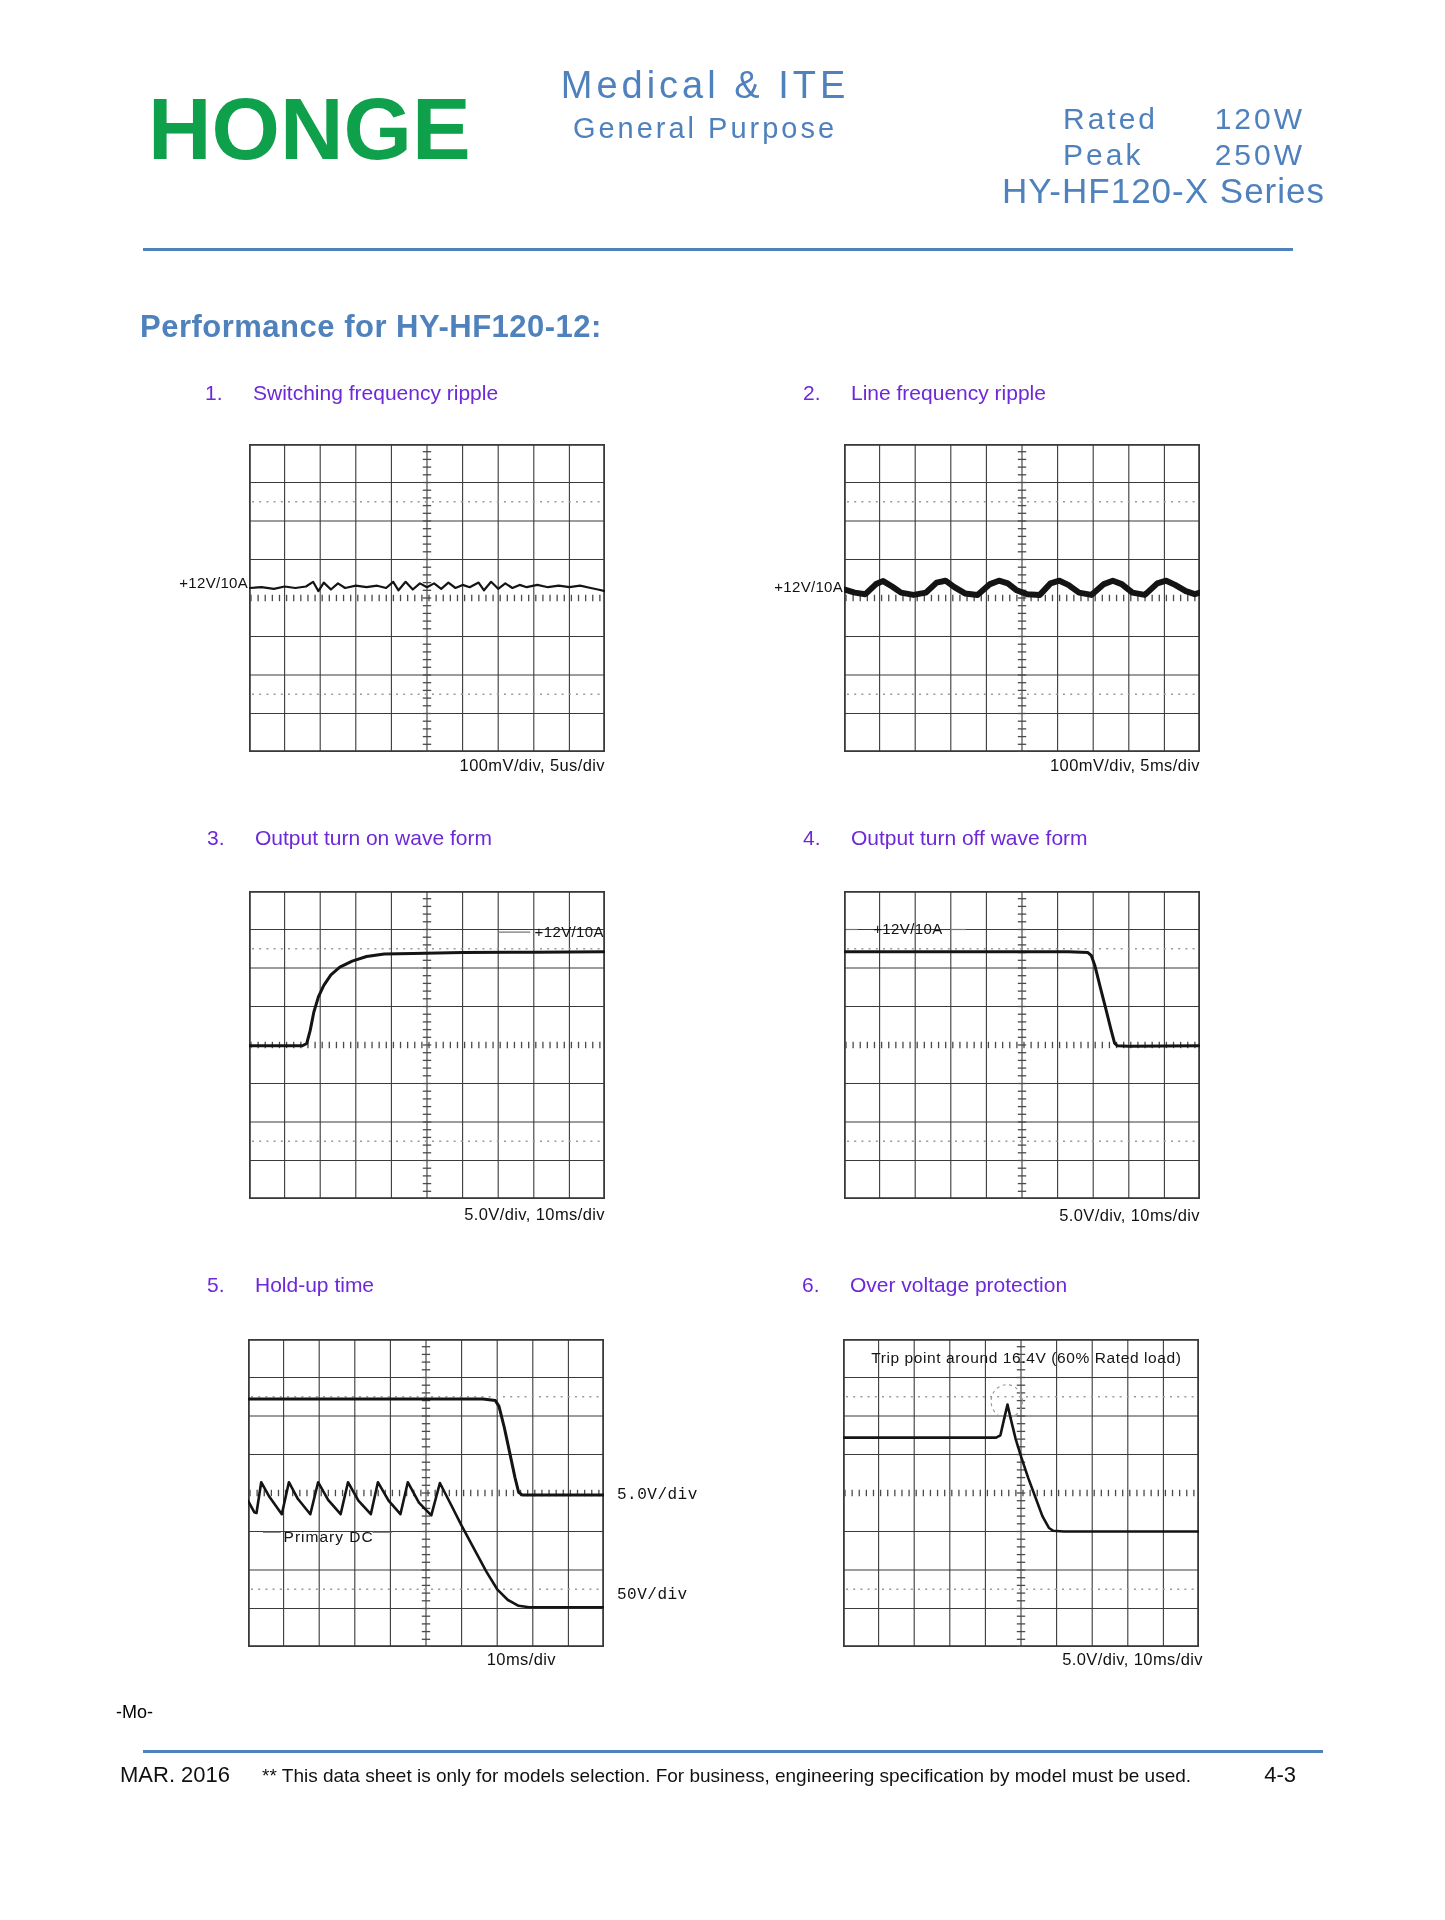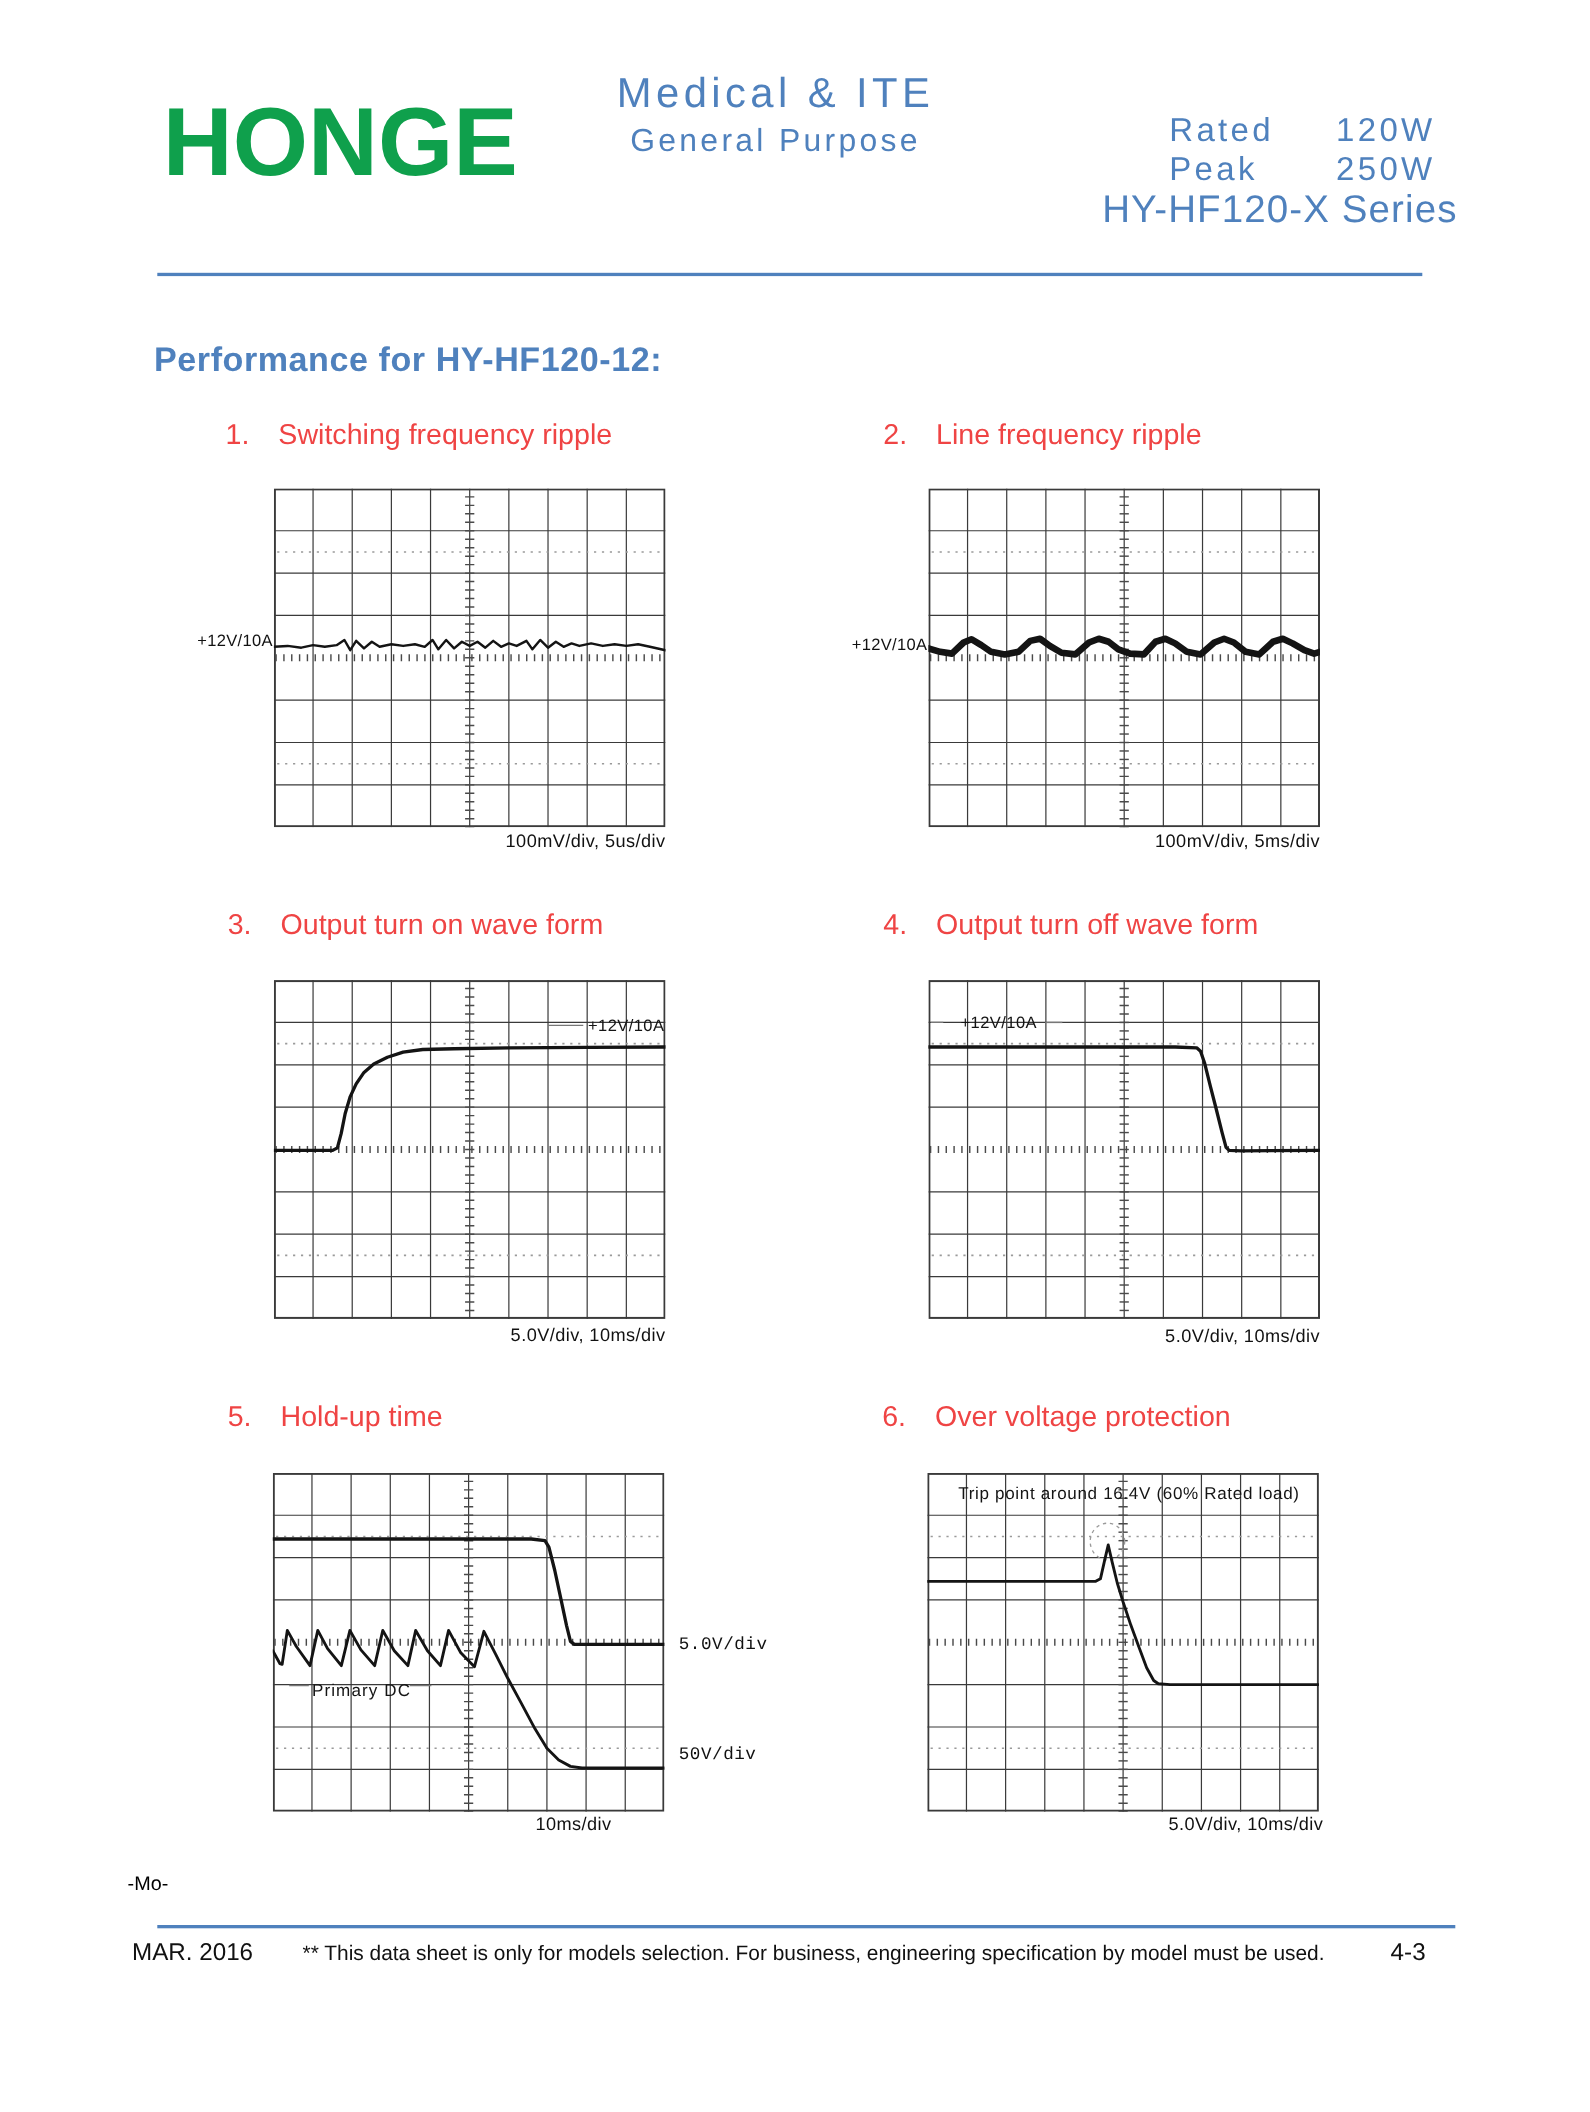--- a/index.html
+++ b/index.html
@@ -17,21 +17,21 @@
   .spec-row{display:flex;justify-content:space-between;}
   .spec-row2{margin-top:6px;}
   .series{left:980px;top:173px;width:345px;text-align:right;font-size:35px;letter-spacing:1px;line-height:1;}
   .rule{height:3px;background:#4f81bd;}
   .rule-top{left:143px;top:248px;width:1150px;}
   .rule-bottom{left:143px;top:1750px;width:1180px;}
 
   .heading{left:140px;top:310px;font-size:31px;font-weight:bold;letter-spacing:0.5px;line-height:1.1;}
 
   
-  .ptitle{font-size:26px;line-height:1.1;color:#ef4444;}
+  .ptitle{font-size:21px;line-height:1.1;color:#6d28d9;}
   .ptitle .num{display:inline-block;width:48px;}
   .t-p1{left:205px;top:381px;}
   .t-p2{left:803px;top:381px;}
   .t-p3{left:207px;top:826px;}
   .t-p4{left:803px;top:826px;}
   .t-p5{left:207px;top:1273px;}
   .t-p6{left:802px;top:1273px;}
 
   
   .scope-svg{position:absolute;display:block;background:#ffffff;}
@@ -52,21 +52,21 @@
 
   .sidelabel{font-size:15px;color:#111;line-height:1.1;letter-spacing:0.3px;}
   .l-p1{left:178px;top:575px;width:70px;text-align:right;}
   .l-p2{left:773px;top:579px;width:70px;text-align:right;}
   .rl{font-size:16px;color:#111;letter-spacing:0.5px;line-height:1.1;font-family:Liberation Mono, monospace;}
   .rl-1{left:617px;top:1487px;}
   .rl-2{left:617px;top:1587px;}
 
   
   .mo{left:116px;top:1702px;font-size:18px;color:#000000;}
-  .footer{left:120px;top:1762px;width:1176px;display:flex;align-items:baseline;color:#111;gap:13px;}
+  .footer{left:120px;top:1762px;width:1176px;display:flex;align-items:baseline;color:#111;}
   .f-date{font-size:22px;white-space:nowrap;}
   .f-note{font-size:19px;flex:1;margin-left:32px;white-space:nowrap;overflow:hidden;}
   .f-page{font-size:22px;margin-left:12px;white-space:nowrap;}
 </style>
 </head>
 <body>
 
 <div id="page">
 
   <div class="abs logo">HONGE</div>

